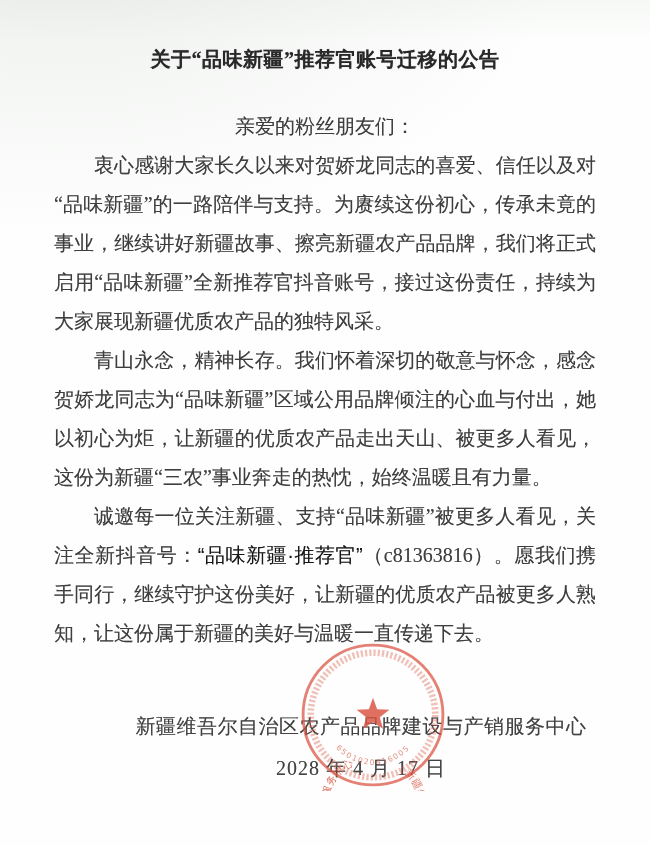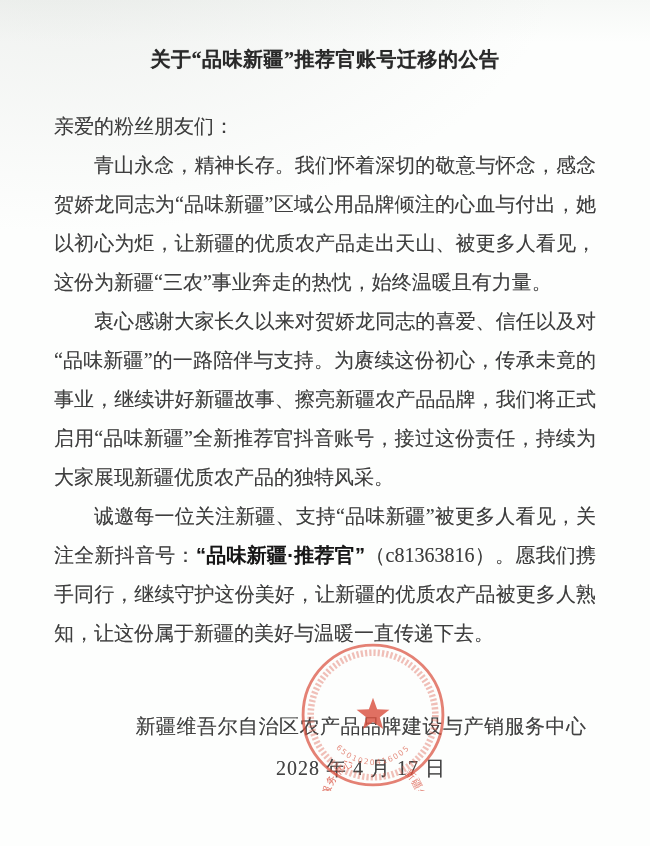--- a/index.html
+++ b/index.html
@@ -26,29 +26,29 @@
     color: #282828;
     letter-spacing: 0.5px;
     text-shadow: 0 0 0.7px rgba(40,40,40,0.55);
   }
   .content {
     margin: 34px 54px 0 54px;
     font-size: 20px;
     line-height: 39px;
     text-shadow: 0 0 0.6px rgba(70,70,70,0.45);
   }
-  .salutation { text-indent: 0; }
+  .salutation { text-indent: 0; text-align: center; }
   .content p {
     margin: 0;
     text-align: justify;
     text-indent: 2em;
   }
   .account {
     font-family: "Liberation Sans", "DejaVu Sans", sans-serif;
-    font-weight: 700;
+    font-weight: 400;
     color: #161616;
   }
   .closing {
     margin-top: 52px;
     margin-left: 72px;
     text-align: center;
     font-size: 20px;
     line-height: 42px;
     color: #424242;
     text-shadow: 0 0 0.6px rgba(70,70,70,0.45);
@@ -67,22 +67,22 @@
 </style>
 </head>
 <body>
 
 <div class="page">
 
   <h1 class="title">关于“品味新疆”推荐官账号迁移的公告</h1>
 
   <div class="content">
     <div class="salutation">亲爱的粉丝朋友们：</div>
+    <p>衷心感谢大家长久以来对贺娇龙同志的喜爱、信任以及对“品味新疆”的一路陪伴与支持。为赓续这份初心，传承未竟的事业，继续讲好新疆故事、擦亮新疆农产品品牌，我们将正式启用“品味新疆”全新推荐官抖音账号，接过这份责任，持续为大家展现新疆优质农产品的独特风采。</p>
     <p>青山永念，精神长存。我们怀着深切的敬意与怀念，感念贺娇龙同志为“品味新疆”区域公用品牌倾注的心血与付出，她以初心为炬，让新疆的优质农产品走出天山、被更多人看见，这份为新疆“三农”事业奔走的热忱，始终温暖且有力量。</p>
-    <p>衷心感谢大家长久以来对贺娇龙同志的喜爱、信任以及对“品味新疆”的一路陪伴与支持。为赓续这份初心，传承未竟的事业，继续讲好新疆故事、擦亮新疆农产品品牌，我们将正式启用“品味新疆”全新推荐官抖音账号，接过这份责任，持续为大家展现新疆优质农产品的独特风采。</p>
     <p><span>诚邀每一位关注新疆、支持“品味新疆”被更多人看见，关注全新抖音号：</span><span class="account">“品味新疆·推荐官”</span><span>（c81363816）。愿我们携手同行，继续守护这份美好，让新疆的优质农产品被更多人熟知，让这份属于新疆的美好与温暖一直传递下去。</span></p>
   </div>
 
   <div class="closing">
     <div class="issuer">新疆维吾尔自治区农产品品牌建设与产销服务中心</div>
     <div class="date">2028 年 4 月 17 日</div>
   </div>
 
   <svg class="seal" viewBox="0 0 150 150" aria-hidden="true">
     <defs>

